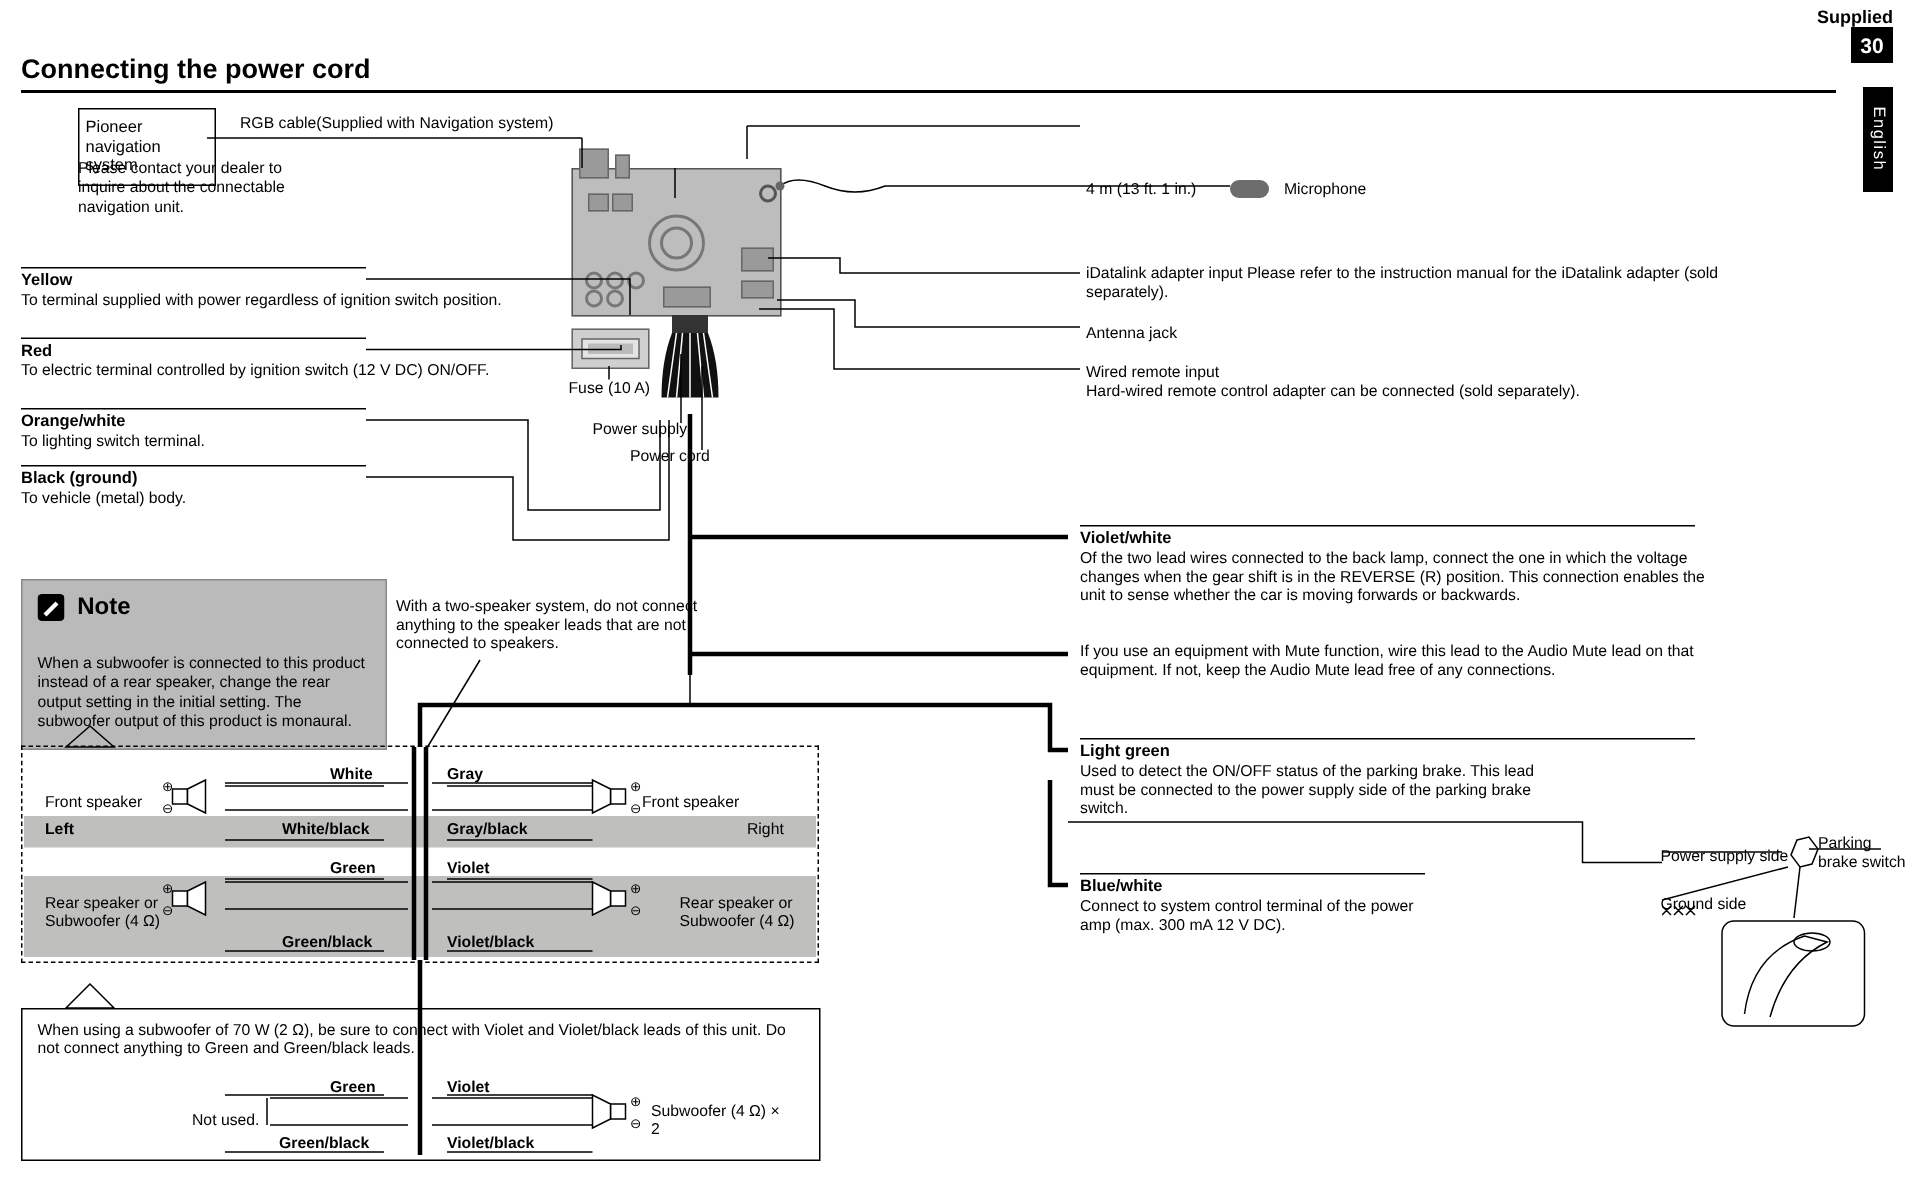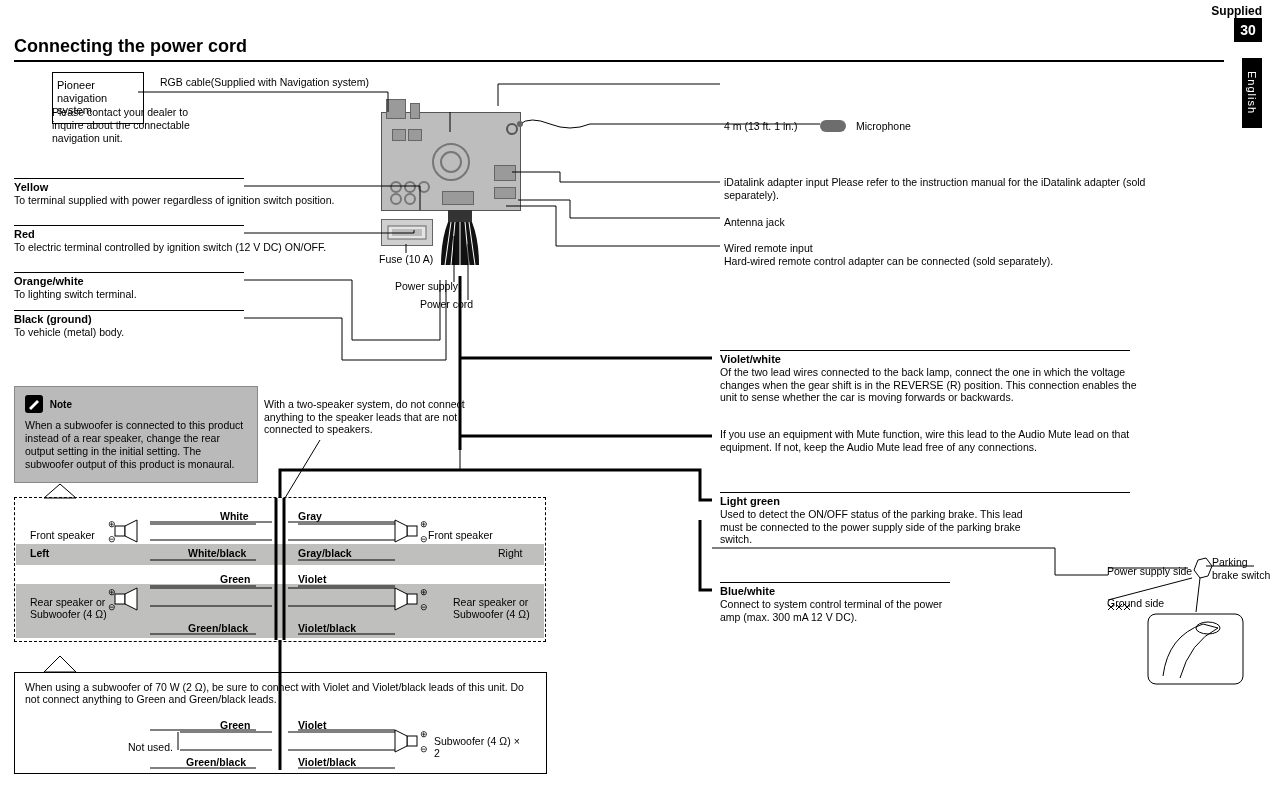--- a/index.html
+++ b/index.html
@@ -8,21 +8,21 @@
 .chnum{position:absolute;top:18px;right:18px;width:28px;height:24px;background:#000;color:#fff;text-align:center;line-height:24px;font-weight:bold;font-size:14px}
 .langtab{position:absolute;top:58px;right:18px;width:20px;height:70px;background:#000;color:#fff;writing-mode:vertical-rl;text-align:center;font-size:11px;letter-spacing:1px;display:flex;align-items:center;justify-content:center}
 .hr-top{position:absolute;top:60px;left:14px;width:1210px;height:2px;background:#000}
 .title{position:absolute;top:36px;left:14px;font-weight:bold;font-size:18px}
 .navbox{position:absolute;top:72px;left:52px;width:82px;padding:6px 4px;border:1px solid #000;line-height:1.15}
 .navnote{position:absolute;top:106px;left:52px;width:160px;line-height:1.25}
 .lbl{position:absolute;line-height:1.2}
 .lblhead{font-weight:bold;border-top:1px solid #000;padding-top:2px;display:block;width:230px}
 .lblhead-r{font-weight:bold;border-top:1px solid #000;padding-top:2px;display:block;width:410px}
 .notebox{position:absolute;top:386px;left:14px;width:222px;background:#b9bab9;border:1px solid #888;padding:8px 10px 10px;font-size:10.5px;line-height:1.25}
-.notebox .nh{font-weight:bold;font-size:10px;margin-bottom:6px}
+.notebox .nh{font-weight:bold;font-size:16px;margin-bottom:21px}
 .notebox .nh svg{vertical-align:-5px;margin-right:4px}
 .spkbox{position:absolute;top:497px;left:14px;width:530px;height:143px;border:1.5px dashed #000}
 .spk-gray{position:absolute;background:#bfc0be}
 .subhint{position:absolute;top:672px;left:14px;width:531px;height:100px;border:1px solid #000}
 .unit{position:absolute;top:112px;left:381px;width:138px;height:97px;background:#bdbdbd;border:1px solid #555}
 .unit .port{position:absolute;background:#9a9a9a;border:1px solid #666}
 .unit .circ{position:absolute;border:2px solid #777;border-radius:50%}
 .harness{position:absolute;top:210px;left:433px;width:54px;height:70px}
 .fusebox{position:absolute;top:219px;left:381px;width:50px;height:25px;background:#cfcfcf;border:1px solid #666}
 .thin{stroke:#000;stroke-width:1;fill:none}

